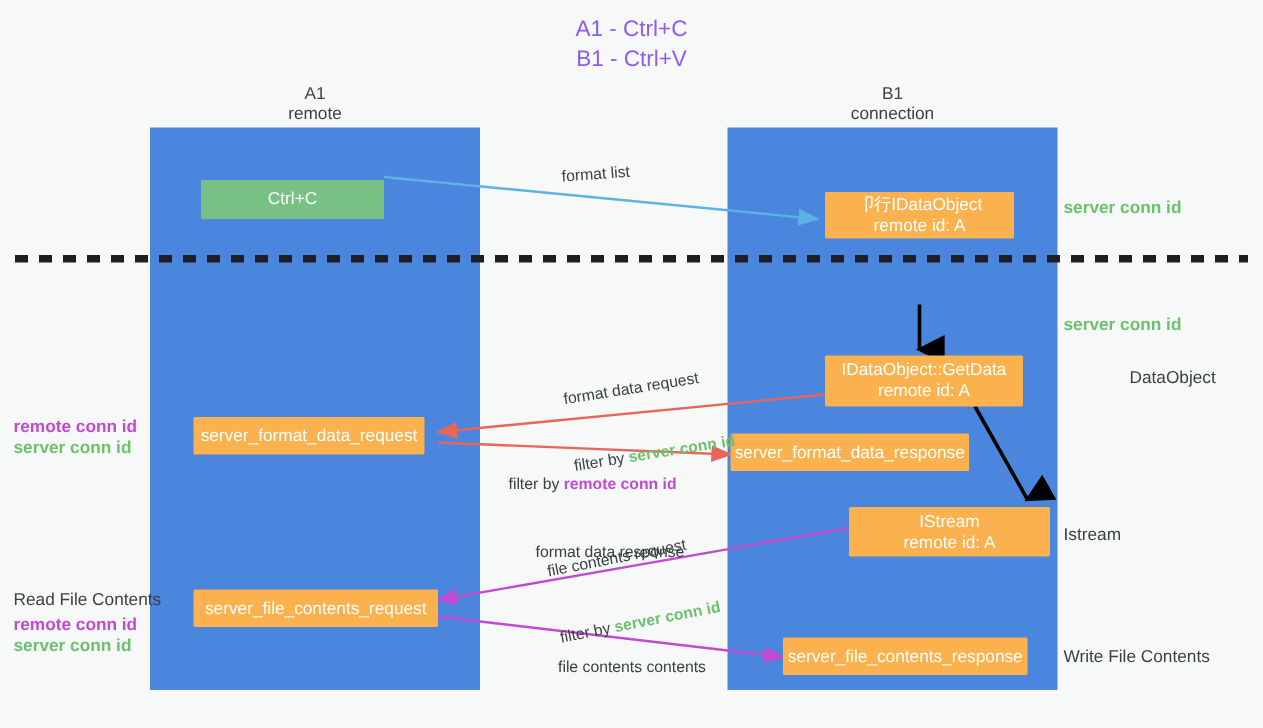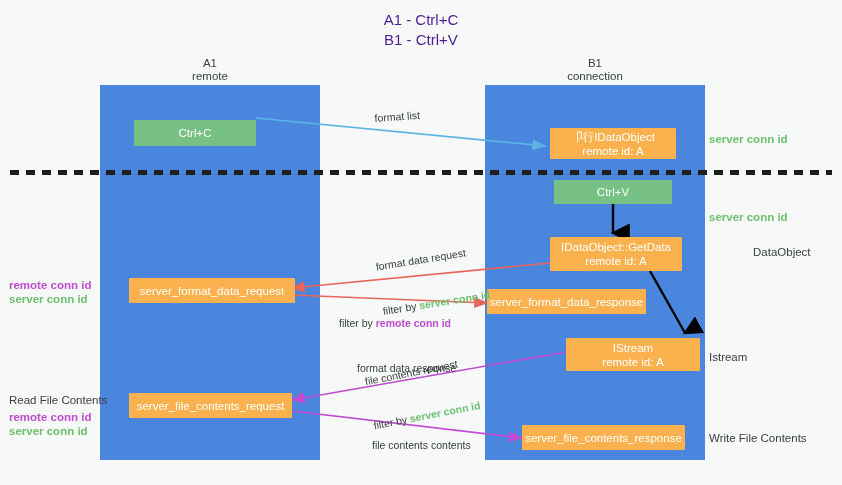--- a/index.html
+++ b/index.html
@@ -15,21 +15,21 @@
     font-family: "Liberation Sans", sans-serif;
     overflow: hidden;
   }
   .abs { position: absolute; }
 
   
   #title {
     left: 0; top: 10px; width: 842px;
     text-align: center;
     font-size: 15px;
-    color: #4c1d95;
+    color: #8b5cf6;
     line-height: 20px;
     white-space: pre;
   }
 
   
   .col-head {
     text-align: center;
     font-size: 11.5px;
     color: #3c4043;
     line-height: 13px;
@@ -149,33 +149,32 @@
 
   <div class="abs" id="divider"></div>
 
   <div class="abs box green" style="left:134px; top:120px; width:122px; height:26px;">Ctrl+C</div>
 
   <div class="abs box orange" style="left:550px; top:128px; width:126px; height:31px;">
     <span>卩行IDataObject</span>
     <span>remote id: A</span>
   </div>
 
-  <div class="abs box green" style="left:554px; top:180px; width:118px; height:24px;">Ctrl+V</div>
 
   <div class="abs box orange" style="left:550px; top:237px; width:132px; height:34px;">
     <span>IDataObject::GetData</span>
     <span>remote id: A</span>
   </div>
 
   <div class="abs box orange" style="left:566px; top:338px; width:134px; height:33px;">
     <span>IStream</span>
     <span>remote id: A</span>
   </div>
 
-  <div class="abs box orange" style="left:129px; top:278px; width:166px; height:25px;">server_format_data_request</div>
+  <div class="abs box orange" style="left:129px; top:278px; width:154px; height:25px;">server_format_data_request</div>
 
   <div class="abs box orange" style="left:129px; top:393px; width:163px; height:25px;">server_file_contents_request</div>
 
   <div class="abs box orange" style="left:487px; top:289px; width:159px; height:25px;">server_format_data_response</div>
 
   <div class="abs box orange" style="left:522px; top:425px; width:163px; height:25px;">server_file_contents_response</div>
 
   <div class="abs side-label green-txt" style="left:709px; top:132px;">server conn id</div>
 
   <div class="abs side-label green-txt" style="left:709px; top:210px;">server conn id</div>

